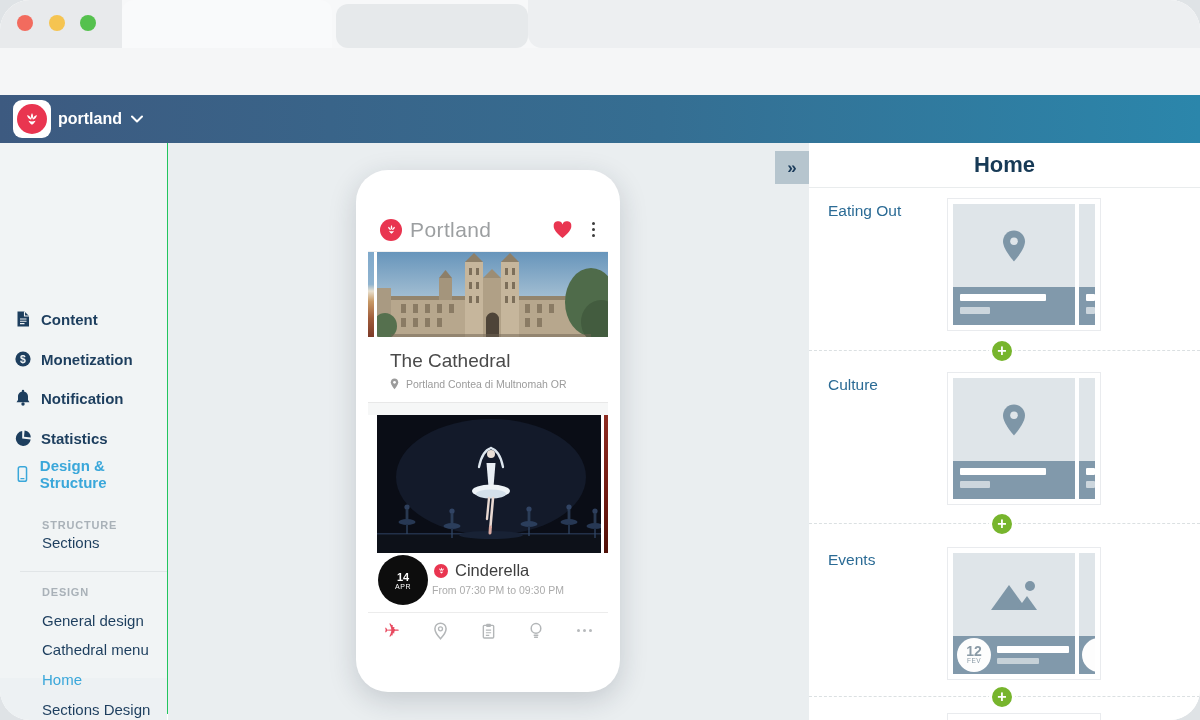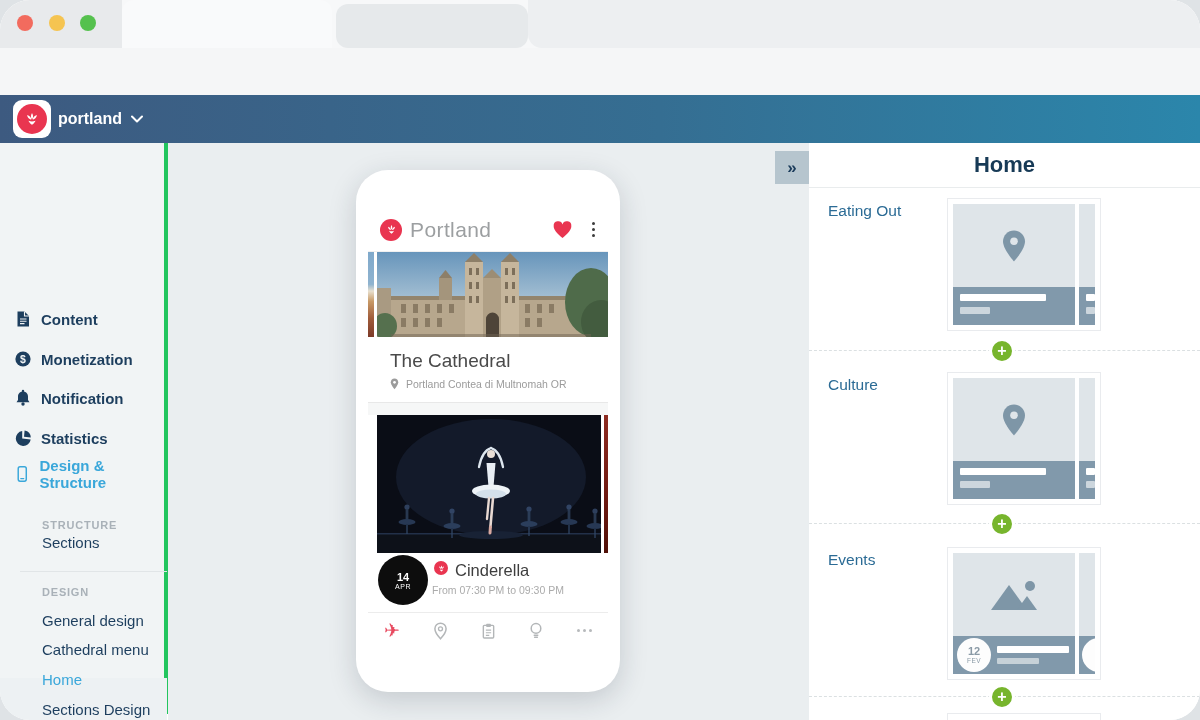--- a/index.html
+++ b/index.html
@@ -34,21 +34,21 @@
   .logo-red { width:30px; height:30px; border-radius:50%; background:#e93550; display:flex; align-items:center; justify-content:center; }
   .app-name { position:absolute; left:58px; top:95px; height:48px; display:flex; align-items:center; gap:9px;
               color:#fff; font-size:16px; font-weight:bold; cursor:pointer; }
   .hdr-sep { position:absolute; left:960px; top:95px; width:1px; height:48px; background:rgba(255,255,255,.28); }
   .preview-btn { position:absolute; left:960px; top:95px; width:100px; height:48px; display:flex; align-items:center;
                  justify-content:center; color:#fff; font-size:14.5px; font-weight:bold; }
   .update-btn { position:absolute; left:1060px; top:95px; width:140px; height:48px; background:#34a3d9; display:flex;
                 align-items:center; justify-content:center; gap:7px; color:#fff; font-size:14.5px; font-weight:bold; }
 
   
-  .sidebar { position:absolute; left:0; top:143px; width:168px; height:571px; background:#f1f4f5; border-right:4px solid #22c55e; }
+  .sidebar { position:absolute; left:0; top:143px; width:168px; height:571px; background:#f1f4f5; border-right:1px solid #22c55e; }
   .side-item { position:absolute; left:14px; display:flex; align-items:center; gap:9px; height:22px;
                color:#1d3e5e; font-size:15px; font-weight:bold; cursor:pointer; }
   .side-item.active { color:#3aa7da; }
   .group-label { position:absolute; left:42px; color:#a9b1b8; font-size:11px; font-weight:bold; letter-spacing:.8px; }
   .sub-item { position:absolute; left:42px; color:#1d3e5e; font-size:15px; cursor:pointer; }
   .sub-item.active { color:#3aa7da; }
   .side-div { position:absolute; left:20px; width:147px; height:1px; background:#e1e5e7; }
   .settings-strip { position:absolute; left:0; top:535px; width:167px; height:42px; background:#edf1f3; }
 
   
@@ -73,21 +73,21 @@
   .p-gap { height:12px; background:#f6f7f7; }
   .hero2 { height:138px; display:flex; }
   .hero2 .lead { width:9px; background:#fff; }
   .ballet { flex:1; position:relative; overflow:hidden; background:#0a0d16; }
   .sliver-right { width:4px; background:linear-gradient(180deg,#8e2c22 0%,#6e1a12 60%,#501008 100%); }
   .p-event { height:59px; position:relative; }
   .date-circle { position:absolute; left:10px; top:2px; width:50px; height:50px; border-radius:50%; background:#0d0d0d;
                  color:#fff; display:flex; flex-direction:column; align-items:center; justify-content:center; }
   .date-day { font-size:11px; font-weight:bold; line-height:12px; }
   .date-month { font-size:7px; letter-spacing:.5px; }
-  .ev-title-row { position:absolute; left:66px; top:8px; display:flex; gap:7px; }
+  .ev-title-row { position:absolute; left:66px; top:8px; display:flex; align-items:center; gap:7px; }
   .mini-logo { width:14px; height:14px; border-radius:50%; background:#e93550; display:flex; align-items:center; justify-content:center; }
   .ev-title { font-size:16.5px; color:#3e3e3e; }
   .ev-time { position:absolute; left:64px; top:31px; font-size:10.5px; color:#ababab; }
   .p-tabbar { height:36px; border-top:1px solid #ececec; display:flex; align-items:center; }
   .tab-slot { flex:1; display:flex; align-items:center; justify-content:center; cursor:pointer; }
   .plane-glyph { color:#e8495f; font-size:19px; }
   .more-dots { display:flex; gap:3px; }
   .more-dots i { width:3px; height:3px; border-radius:50%; background:#b7babc; }
 
   
@@ -104,21 +104,21 @@
   .ph-top { flex:1; background:#dfe5e9; display:flex; align-items:center; justify-content:center; }
   .ph-band { height:38px; background:#8199ab; padding:7px 0 0 7px; }
   .bar { height:7px; border-radius:1px; }
   .bar1 { width:86px; background:#fff; }
   .bar2 { width:30px; background:#ccd6dd; margin-top:6px; }
   .sliver-bar1 { width:9px; background:#fff; }
   .sliver-bar2 { width:9px; background:#ccd6dd; margin-top:6px; }
   .ph-band.event { display:flex; align-items:center; padding:0 0 0 4px; }
   .badge { width:34px; height:34px; border-radius:50%; background:#fdfdfd; color:#8a9aa6; flex:none;
            display:flex; flex-direction:column; align-items:center; justify-content:center; }
-  .badge-day { font-size:11px; font-weight:bold; line-height:11px; }
+  .badge-day { font-size:14px; font-weight:bold; line-height:11px; }
   .badge-month { font-size:6.5px; letter-spacing:.4px; }
   .ev-bars { margin-left:6px; }
   .ev-bar1 { width:72px; height:7px; background:#fff; border-radius:1px; }
   .ev-bar2 { width:42px; height:6px; background:#c6d1d8; border-radius:1px; margin-top:5px; }
   .ph-band.event-sliver { position:relative; padding:0; overflow:hidden; }
   .ph-band.event-sliver .badge { position:absolute; left:3px; top:2px; }
   .dotted-div { position:absolute; left:0; width:391px; border-top:1px dashed #dbe0e2; }
   .add-btn { position:absolute; left:180px; width:26px; height:26px; border-radius:50%; background:#77b52d; border:3px solid #fff;
              color:#fff; font-size:16px; font-weight:bold; line-height:20px; text-align:center; cursor:pointer;
              display:flex; align-items:center; justify-content:center; }

